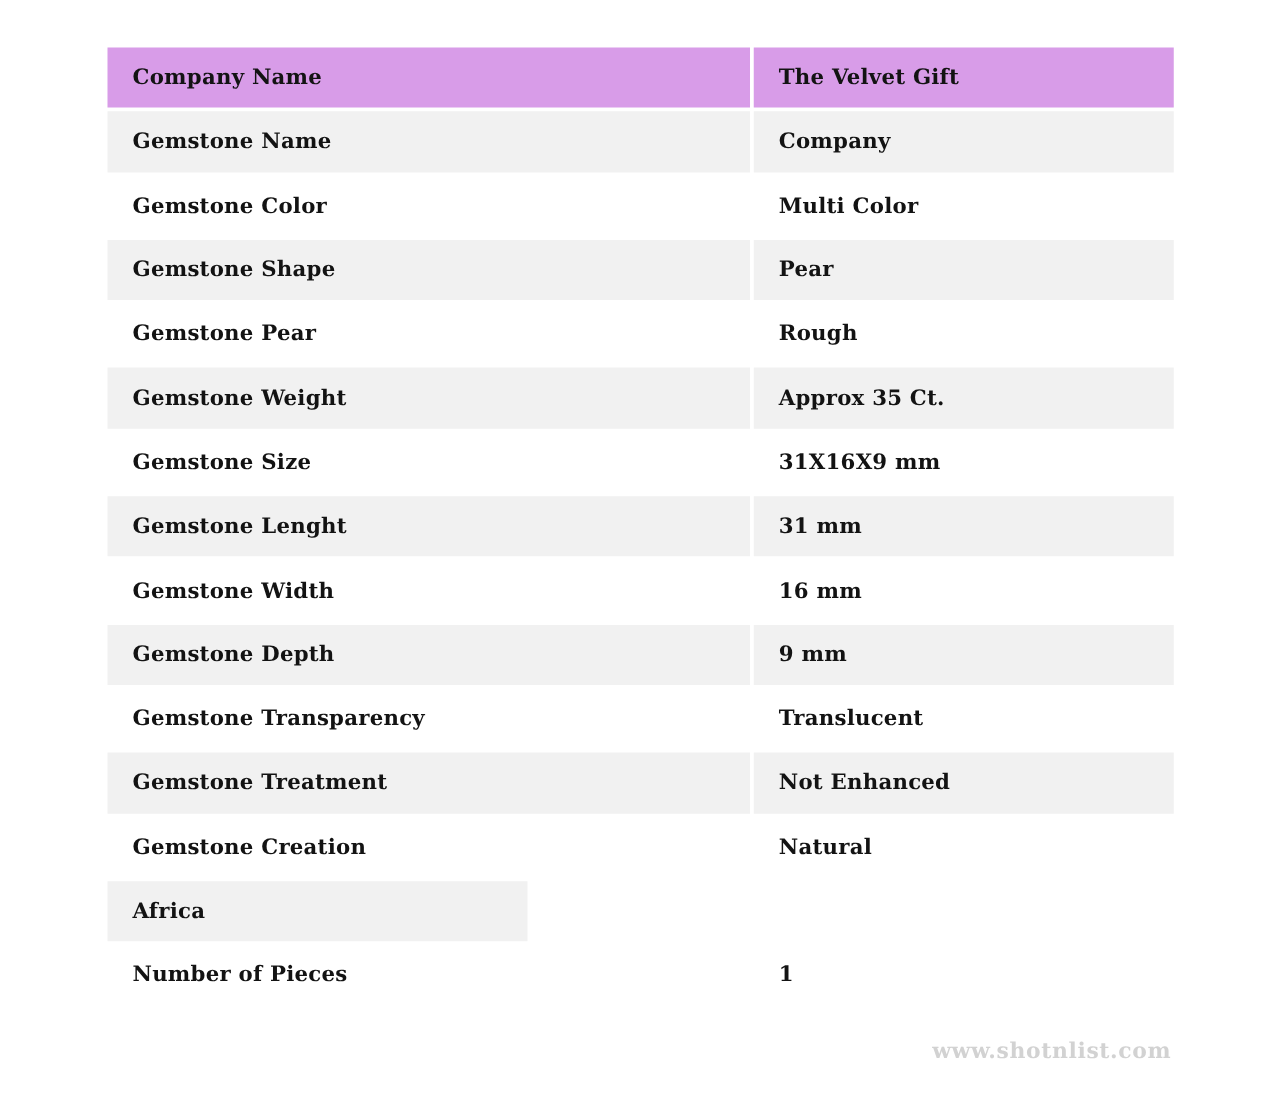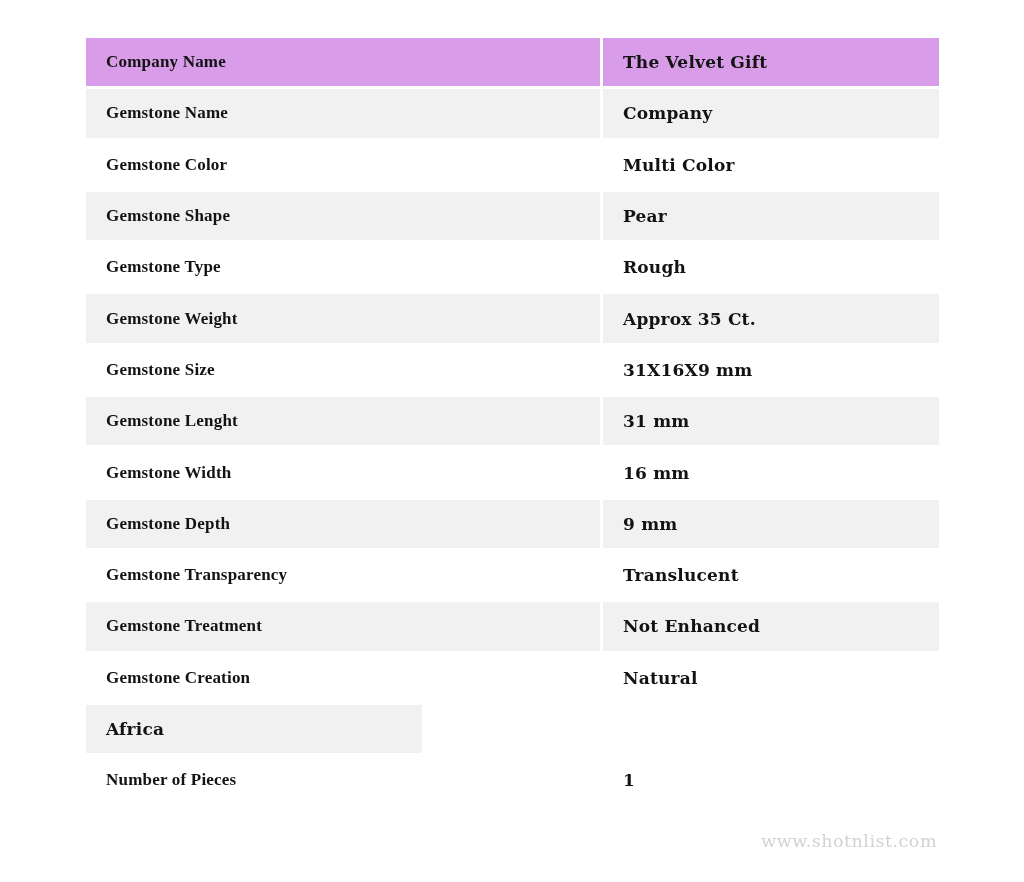--- a/index.html
+++ b/index.html
@@ -29,31 +29,31 @@
   .cell {
     display: flex;
     align-items: center;
     box-sizing: border-box;
     padding-left: 20px;
     font-weight: bold;
     font-size: 17px;
     color: #131313;
     letter-spacing: 0.2px;
   }
-  .cell.label { width: 514px; flex: none; font-family: Liberation Serif, serif; }
+  .cell.label { width: 514px; flex: none; }
   .cell.value { width: 336px; flex: none; }
   .row.header-row .cell { background: #d89ce8; }
   
   .row:nth-child(even) .cell { background: #f1f1f1; }
   .watermark {
     position: absolute;
     top: 831px;
     right: 87px;
     font-family: "DejaVu Serif", serif;
-    font-weight: normal;
+    font-weight: bold;
     font-size: 17.5px;
     color: #d2d2d2;
     letter-spacing: 0.5px;
   }
 </style>
 </head>
 <body>
 
 <div class="spec-table">
   <div class="row header-row">
@@ -67,21 +67,21 @@
   </div>
   <div class="row">
     <div class="cell label">Gemstone Color</div>
     <div class="cell value">Multi Color</div>
   </div>
   <div class="row">
     <div class="cell label">Gemstone Shape</div>
     <div class="cell value">Pear</div>
   </div>
   <div class="row">
-    <div class="cell label">Gemstone Type</div>
+    <div class="cell label">Gemstone Pear</div>
     <div class="cell value">Rough</div>
   </div>
   <div class="row">
     <div class="cell label">Gemstone Weight</div>
     <div class="cell value">Approx 35 Ct.</div>
   </div>
   <div class="row">
     <div class="cell label">Gemstone Size</div>
     <div class="cell value">31X16X9 mm</div>
   </div>

